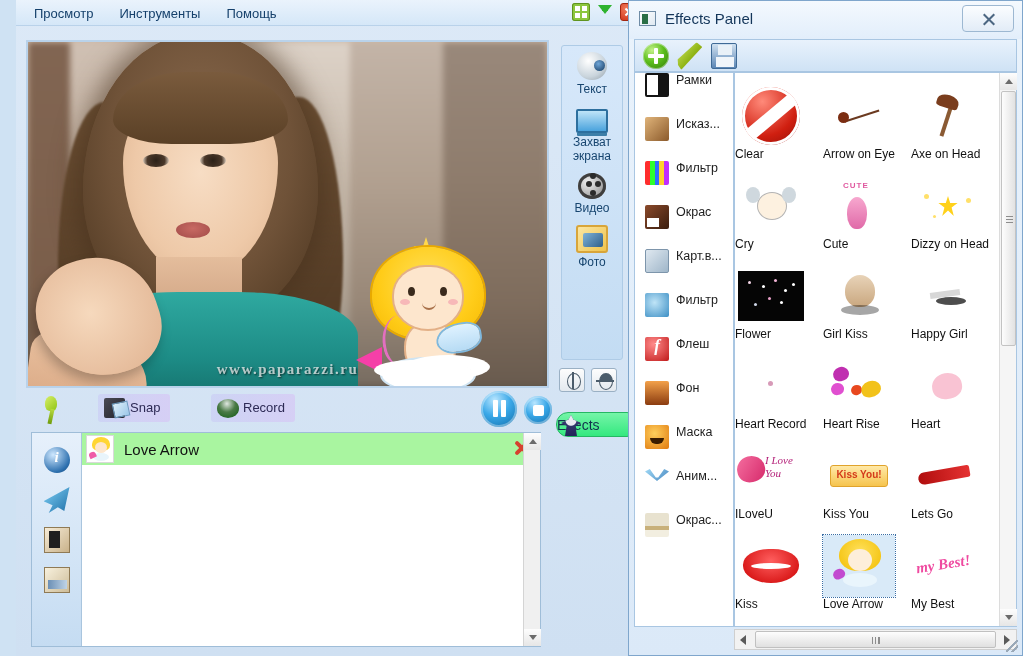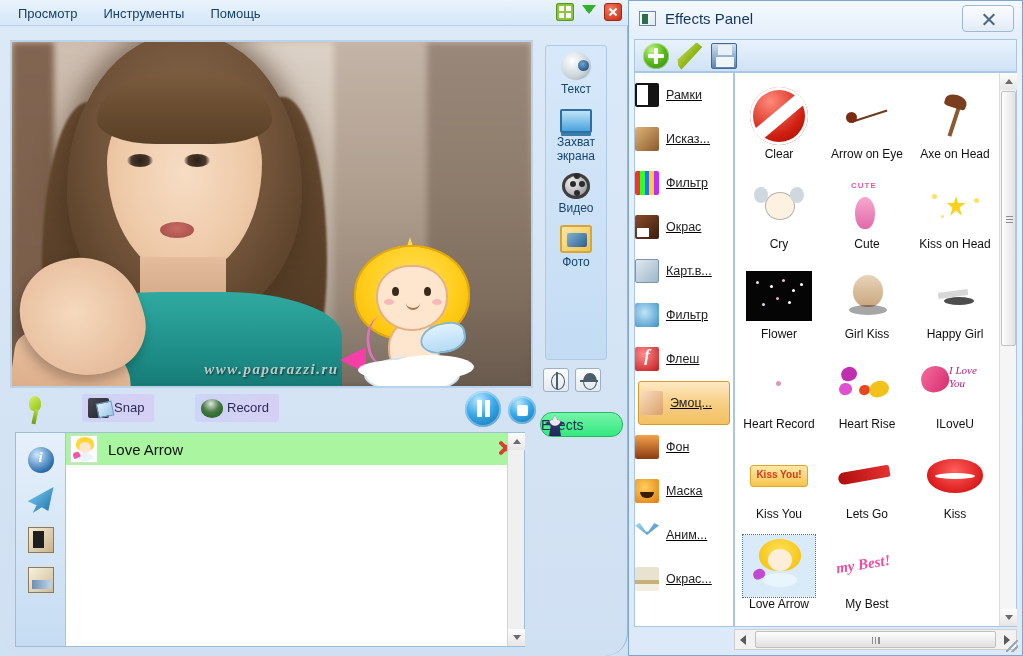--- a/index.html
+++ b/index.html
@@ -5,24 +5,23 @@
   * { box-sizing: border-box; margin:0; padding:0; }
   html,body { width:1023px; height:656px; overflow:hidden; }
   body {
     font-family: "Liberation Sans", sans-serif;
     background:#cfe2f3;
     position:relative;
   }
 
   
   #main-window{
-    position:absolute; left:0; top:0; width:628px; height:656px;
+    position:absolute; left:16px; top:0; width:628px; height:656px;
     background:linear-gradient(180deg,#dce9f7 0%,#cfe0f2 100%);
     border-right:1px solid #9ab6d4;
-    border-radius:23px;
   }
   #menubar{
     position:absolute; left:0; top:0; width:628px; height:26px;
     background:linear-gradient(180deg,#eaf3fc 0%,#d5e7f8 100%);
     border-bottom:1px solid #b9d2ea;
   }
   .menu-item{
     float:left; margin:4px 0 0 10px; padding:2px 8px;
     font-size:13px; color:#15406b; cursor:default;
   }
@@ -47,21 +46,20 @@
   
   #preview-wrap{
     position:absolute; left:10px; top:40px; width:523px; height:348px;
     border:2px solid #b9d2ea; background:#000;
   }
   #preview{
     position:absolute; inset:0; overflow:hidden;
     background:
       radial-gradient(ellipse 150px 110px at 200px 120px, #f0c9a8 0%, #e0ae89 55%, rgba(224,174,137,0) 75%),
       linear-gradient(180deg,#cdb9a7 0%,#b9a18c 30%,#8d7963 60%,#5c5347 100%);
-    font-style: italic;
   }
   
   #bg-room{
     position:absolute;inset:0;
     background:
       linear-gradient(90deg, rgba(120,90,70,.9) 0 8%, rgba(200,180,165,.5) 8% 30%, rgba(230,220,210,.35) 30% 62%, rgba(170,150,135,.45) 62% 80%, rgba(120,100,85,.65) 80% 100%),
       linear-gradient(180deg,#d8cdc2 0%,#b8a998 40%,#8b7d6c 75%,#4d4a42 100%);
     filter:blur(3px);
   }
   
@@ -361,21 +359,21 @@
   #tb-save{ background:linear-gradient(180deg,#cfe0f0,#5b86b5); border:1px solid #3f6a96; border-radius:2px;}
   #tb-save:after{content:"";position:absolute;left:6px;top:1px;width:14px;height:10px;background:#e9f1f8;}
   #tb-save:before{content:"";position:absolute;left:4px;bottom:1px;width:18px;height:10px;background:#f0f5fa;}
 
   #fx-cats{
     position:absolute; left:5px; top:71px; width:100px; bottom:28px;
     background:#fff; border:1px solid #a9c6e2;
     overflow:hidden;
   }
   .cat{
-    display:flex; align-items:center; height:44px; padding-left:0; cursor:pointer;text-decoration:underline;
+    display:flex; align-items:flex-start; height:44px; padding-left:10px; cursor:pointer;
   }
   .cat.sel{
     background:linear-gradient(180deg,#fde9c4 0%,#f7cf86 50%,#f3c063 100%);
     border:1px solid #d79b2a; border-radius:3px; margin:0 3px;
   }
   .cat .ci{ width:24px;height:24px; flex:0 0 auto; margin-right:7px; border-radius:2px;}
   .cat .cl{ font-size:12.5px; color:#1d1d1d; white-space:nowrap;}
   .ci-frame{ background:#141414; position:relative;}
   .ci-frame:after{content:"";position:absolute;left:2px;top:2px;width:11px;height:20px;background:#fff;}
   .ci-distort{ background:linear-gradient(135deg,#e0b47a,#8b5a2b); }
@@ -398,21 +396,21 @@
     background:#fff; border:1px solid #a9c6e2;
   }
   #fx-grid{
     position:absolute; left:0; top:0; right:17px; bottom:0;
     overflow:hidden;
     display:grid; grid-template-columns:repeat(3,1fr);
     align-content:start;
   }
   .fx-cell{
     height:90px; display:flex; flex-direction:column;
-    align-items:center; justify-content:flex-end; padding-bottom:2px; cursor:pointer;
+    align-items:flex-start; justify-content:flex-end; padding-bottom:2px; cursor:pointer;
   }
   .fx-cell.sel .fx-thumb{ outline:1px dotted #3a6ea5; background:rgba(120,180,230,.28);}
   .fx-thumb{ width:72px;height:62px; position:relative; display:flex;align-items:center;justify-content:center;}
   .fx-name{ font-size:12px; color:#111; white-space:nowrap; }
 
   
   .t-clear{width:58px;height:58px;border-radius:50%;background:radial-gradient(circle at 35% 25%,#ff8a7a,#d01f10 60%,#8d0c05);box-shadow:inset 0 0 0 3px #fff;position:relative;overflow:hidden;}
   .t-clear:after{content:"";position:absolute;left:-6px;top:22px;width:74px;height:13px;background:#fff;transform:rotate(-40deg);}
   .t-arroweye{width:50px;height:26px;position:relative;}
   .t-arroweye:before{content:"";position:absolute;left:10px;top:12px;width:36px;height:2px;background:#6b3a20;transform:rotate(-18deg);}
@@ -658,24 +656,20 @@
         <div class="cl">Карт.в...</div>
       </div>
       <div class="cat">
         <div class="ci ci-text"></div>
         <div class="cl">Фильтр</div>
       </div>
       <div class="cat">
         <div class="ci ci-flash"></div>
         <div class="cl">Флеш</div>
       </div>
-      <div class="cat sel">
-        <div class="ci ci-emo"></div>
-        <div class="cl">Эмоц...</div>
-      </div>
       <div class="cat">
         <div class="ci ci-bg"></div>
         <div class="cl">Фон</div>
       </div>
       <div class="cat">
         <div class="ci ci-mask"></div>
         <div class="cl">Маска</div>
       </div>
       <div class="cat">
         <div class="ci ci-anim"></div>
@@ -716,21 +710,21 @@
         <div class="fx-cell">
           <div class="fx-thumb">
             <div class="t-cute"></div>
           </div>
           <div class="fx-name">Cute</div>
         </div>
         <div class="fx-cell">
           <div class="fx-thumb">
             <div class="t-dizzy"></div>
           </div>
-          <div class="fx-name">Kiss on Head</div>
+          <div class="fx-name">Dizzy on Head</div>
         </div>
         <div class="fx-cell">
           <div class="fx-thumb">
             <div class="t-flower"></div>
           </div>
           <div class="fx-name">Flower</div>
         </div>
         <div class="fx-cell">
           <div class="fx-thumb">
             <div class="t-girlkiss"></div>
@@ -755,20 +749,26 @@
               <span class="h h1"></span>
               <span class="h h2"></span>
               <span class="h h3"></span>
               <span class="h h4"></span>
             </div>
           </div>
           <div class="fx-name">Heart Rise</div>
         </div>
         <div class="fx-cell">
           <div class="fx-thumb">
+            <div class="t-heart"></div>
+          </div>
+          <div class="fx-name">Heart</div>
+        </div>
+        <div class="fx-cell">
+          <div class="fx-thumb">
             <div class="t-iloveu"></div>
           </div>
           <div class="fx-name">ILoveU</div>
         </div>
         <div class="fx-cell">
           <div class="fx-thumb">
             <div class="t-kissyou"></div>
           </div>
           <div class="fx-name">Kiss You</div>
         </div>

